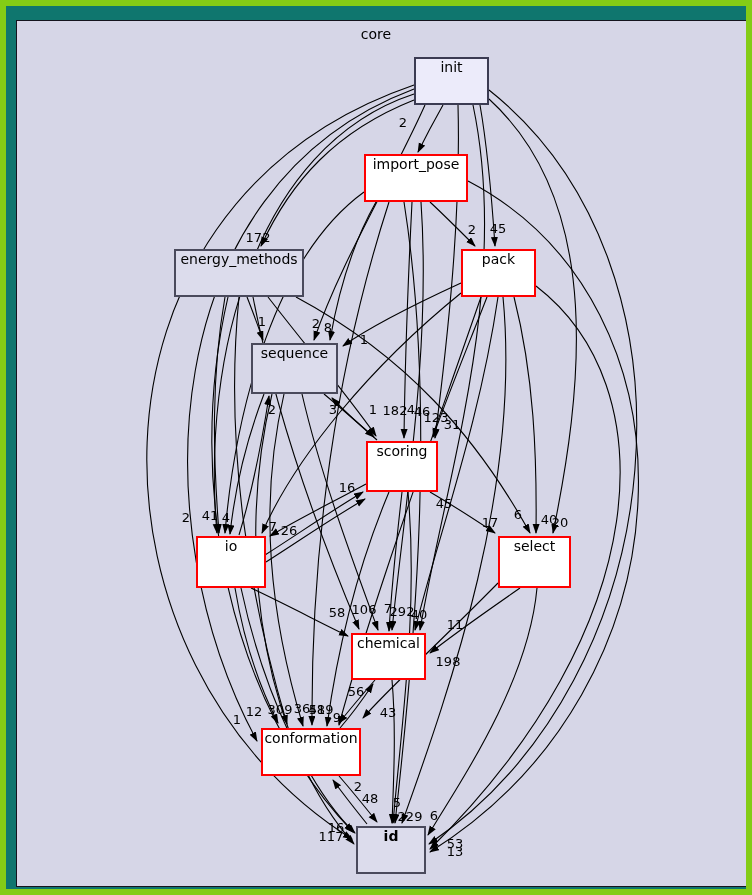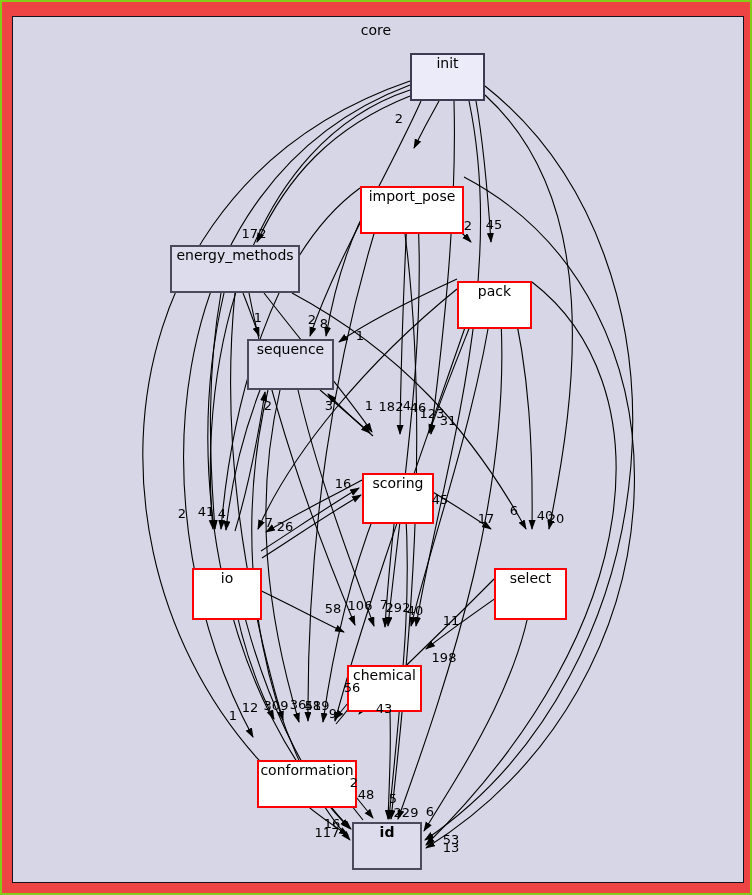--- a/index.html
+++ b/index.html
@@ -1,22 +1,22 @@
 <!DOCTYPE html>
 <html><head>
 <meta charset="utf-8">
 <style>
   html,body{margin:0;padding:0;background:#ffffff;font-family:"DejaVu Sans","Liberation Sans",sans-serif;}
-  .frame{position:relative;width:752px;height:895px;background:#ef4444;border:2px solid #84cc16;box-sizing:border-box;overflow:hidden;}
+  .frame{position:relative;width:752px;height:895px;background:#0f766e;border:6px solid #84cc16;box-sizing:border-box;overflow:hidden;}
   .cluster{position:absolute;left:10px;top:14px;width:732px;height:867px;background:#d6d6e7;border:1px solid #14141e;box-sizing:border-box;}
   .cluster-label{position:absolute;top:20px;left:0;width:100%;text-align:center;font-size:14px;color:#000;}
   svg.edges{position:absolute;left:0;top:0;width:752px;height:895px;}
   .node{position:absolute;display:flex;justify-content:center;font-size:14px;color:#000;box-sizing:border-box;background:#dcdcec;border:2px solid #4a4a5c;cursor:pointer;}
   .node.focus{background:#ecebfa;border:2px solid #3b3b52;}
-  .node.red{background:#ffffff;border:2px solid #fe0000;margin-top:36px;}
+  .node.red{background:#ffffff;border:2px solid #fe0000;}
   .elabel{position:absolute;font-size:13px;color:#000;transform:translate(-50%,-55%);white-space:nowrap;}
 </style>
 </head>
 <body>
 
 <div class="frame">
   <div class="cluster"></div>
   <div class="cluster-label">core</div>
 
   <svg class="edges" viewBox="0 0 752 895" xmlns="http://www.w3.org/2000/svg">

